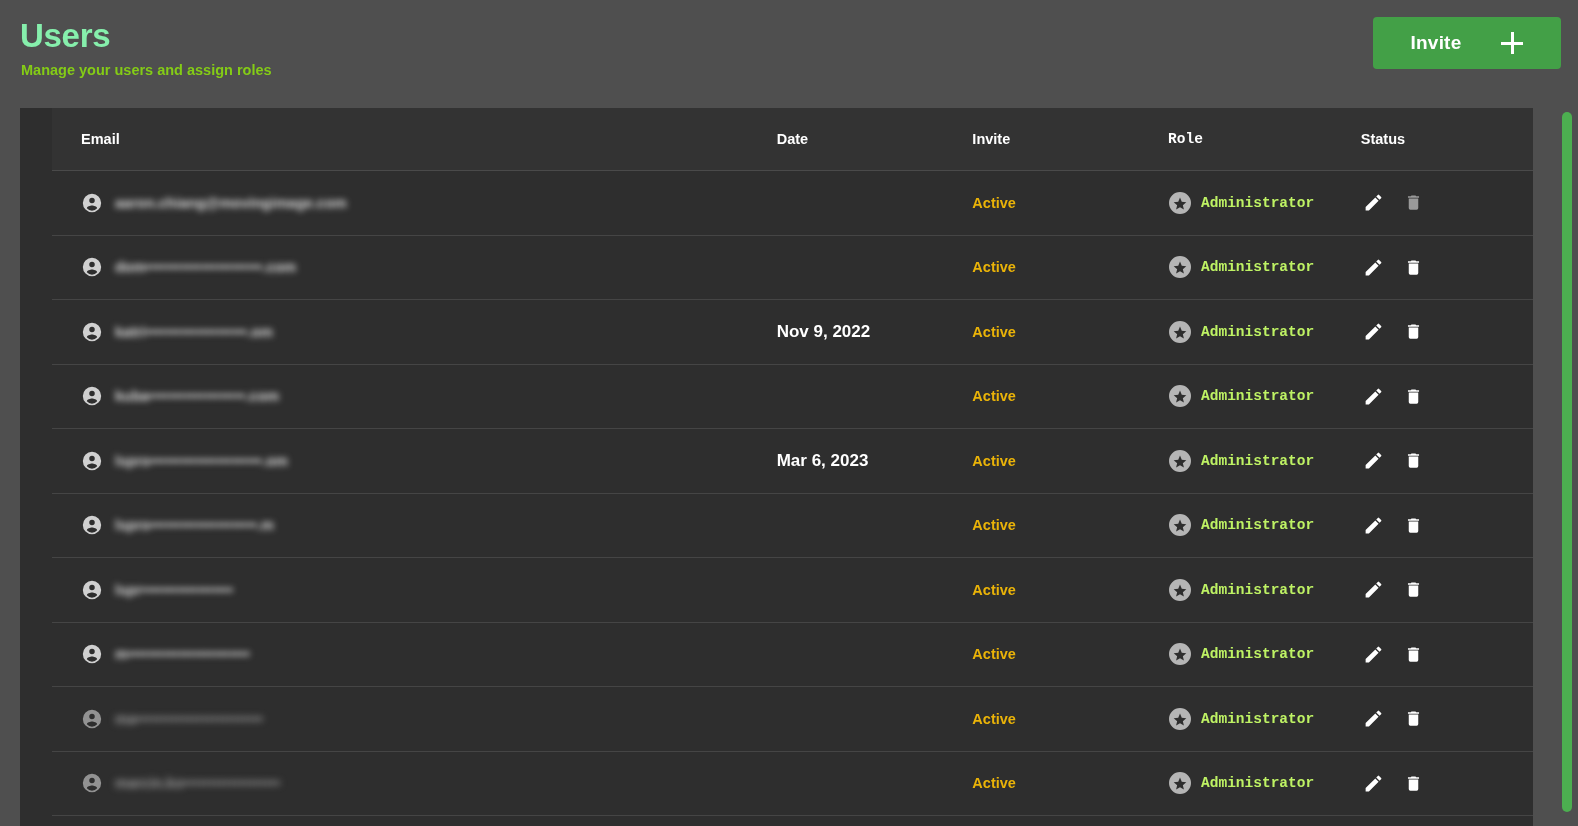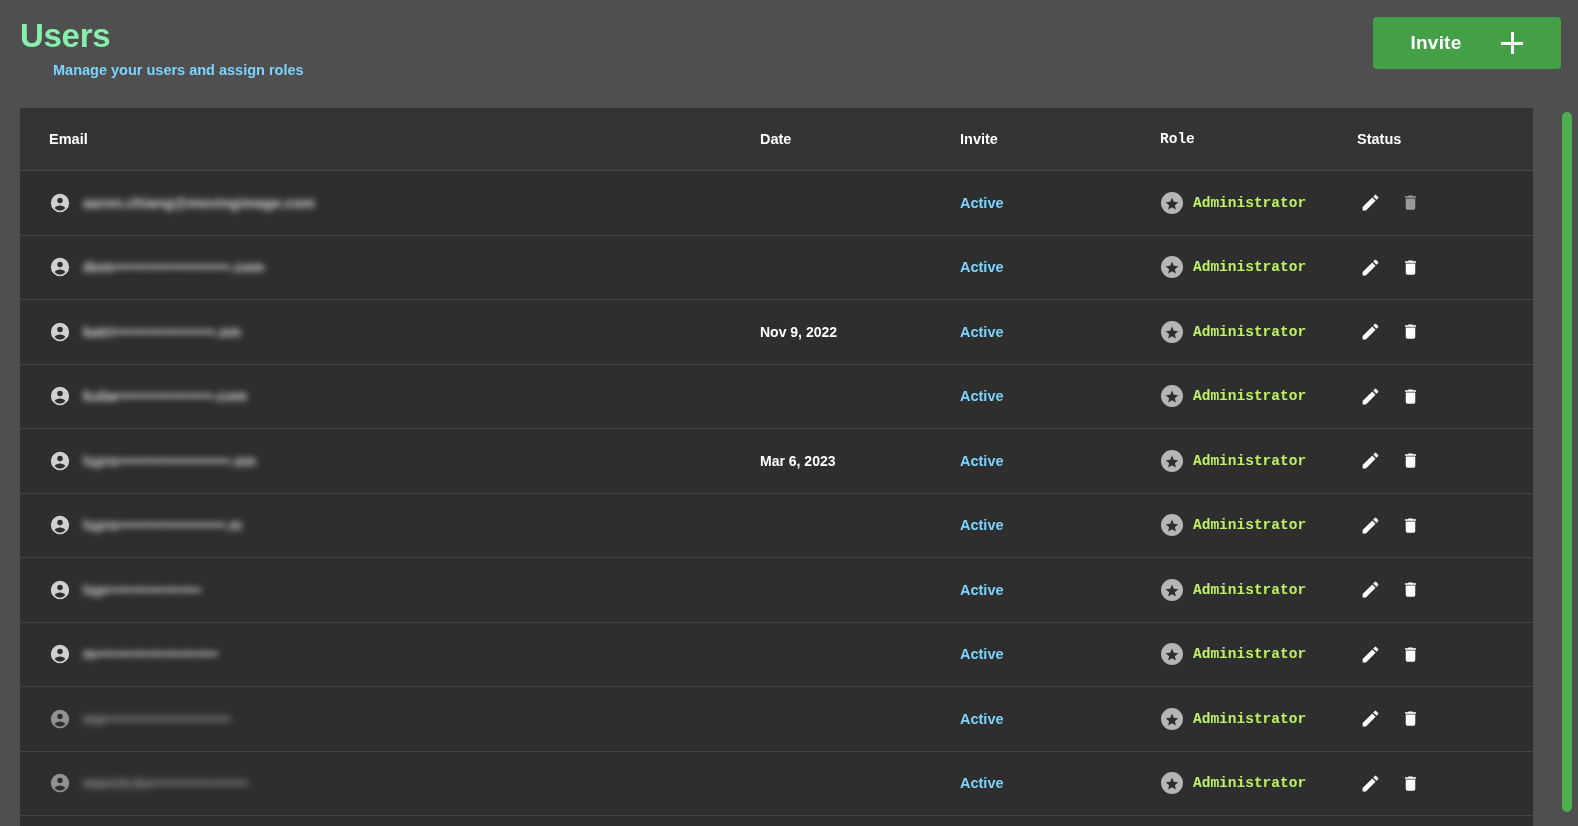--- a/index.html
+++ b/index.html
@@ -39,23 +39,22 @@
     letter-spacing: -0.3px;
     line-height: 38px;
   }
 
   .page-subtitle {
     position: absolute;
     left: 21px;
     top: 61px;
     font-size: 14.5px;
     font-weight: bold;
-    color: #7dd3fc;
+    color: #84cc16;
     line-height: 18px;
-    margin-left: 32px;
   }
 
   .invite-button {
     position: absolute;
     right: 17px;
     top: 17px;
     width: 188px;
     height: 52px;
     background: #43a047;
     border: none;
@@ -92,20 +91,21 @@
 
   
   .table-wrap {
     position: absolute;
     left: 20px;
     top: 108px;
     width: 1513px;
     height: 718px;
     background: #2e2e2e;
     overflow: hidden;
+    padding-left: 32px;
   }
 
   .table-head {
     height: 63px;
     background: #333333;
     display: flex;
     align-items: center;
     border-bottom: 1px solid #4a4a4a;
   }
 
@@ -147,29 +147,29 @@
     color: #d8d8d8;
     filter: blur(3.2px);
     white-space: nowrap;
     user-select: none;
   }
 
   .row.dim .email-text { color: #9a9a9a; filter: blur(3.6px); }
   .row.dim .avatar-icon { opacity: 0.62; }
 
   .date-text {
-    font-size: 14px;
+    font-size: 17px;
     font-weight: bold;
     color: #ffffff;
   }
 
   .status-text {
     font-size: 14.5px;
     font-weight: bold;
-    color: #7dd3fc;
+    color: #eab308;
   }
 
   .role-badge-icon {
     width: 24px; height: 24px;
     flex: none;
     margin-right: 9px;
   }
 
   .role-text {
     font-size: 14.5px;

